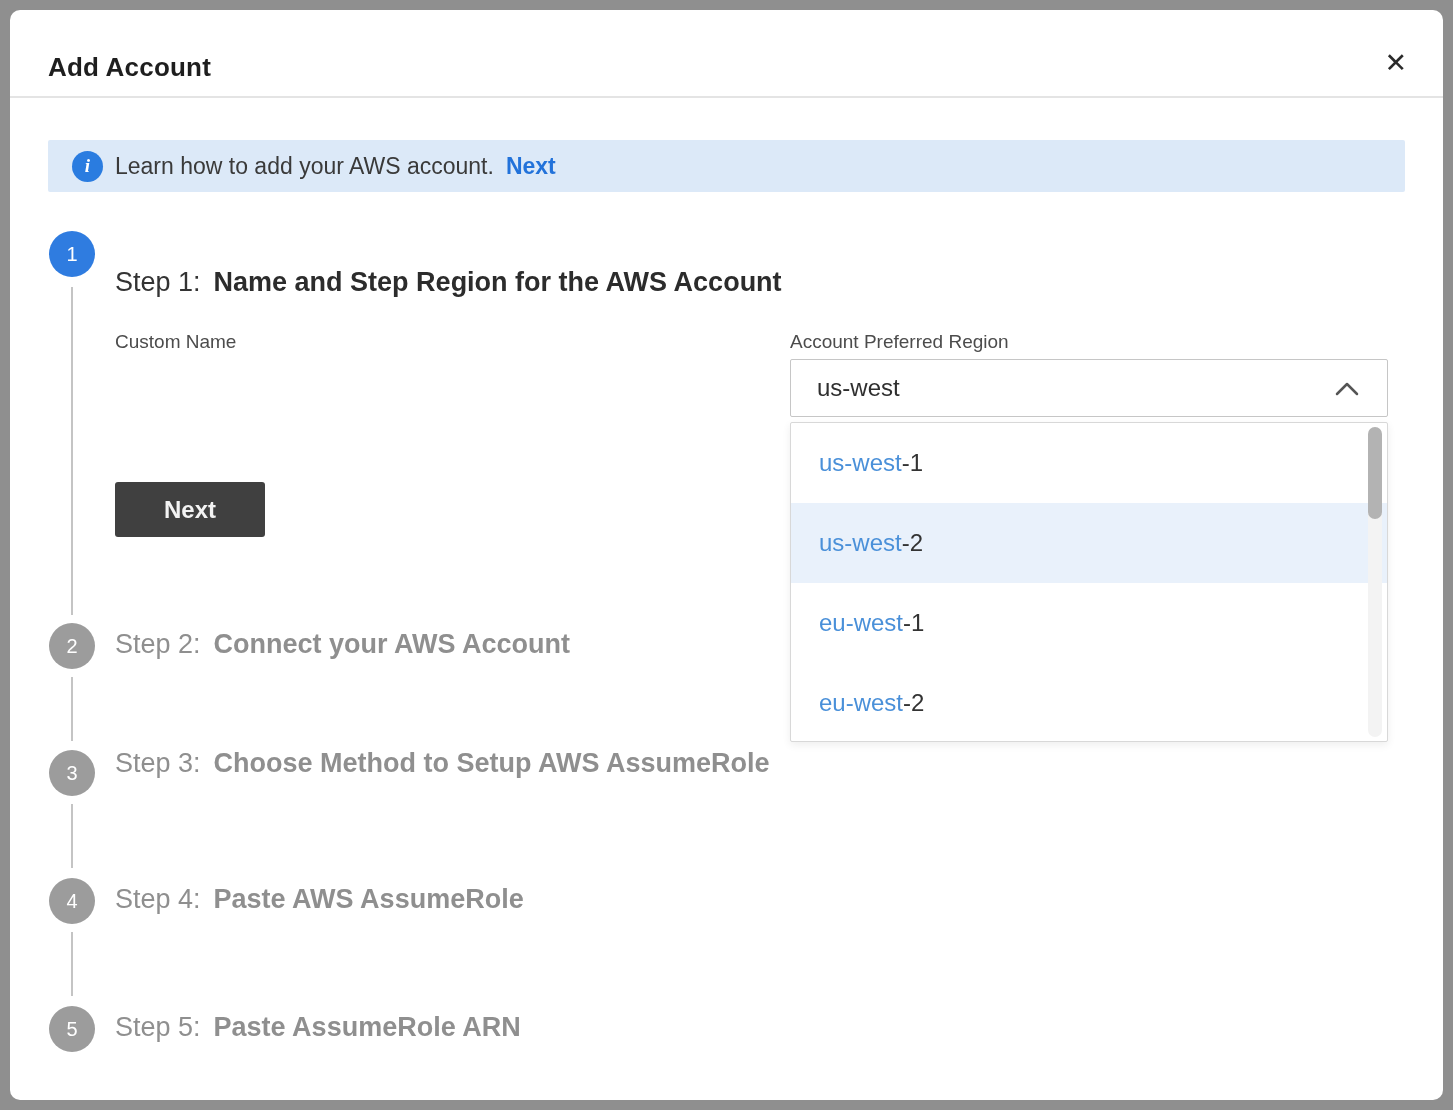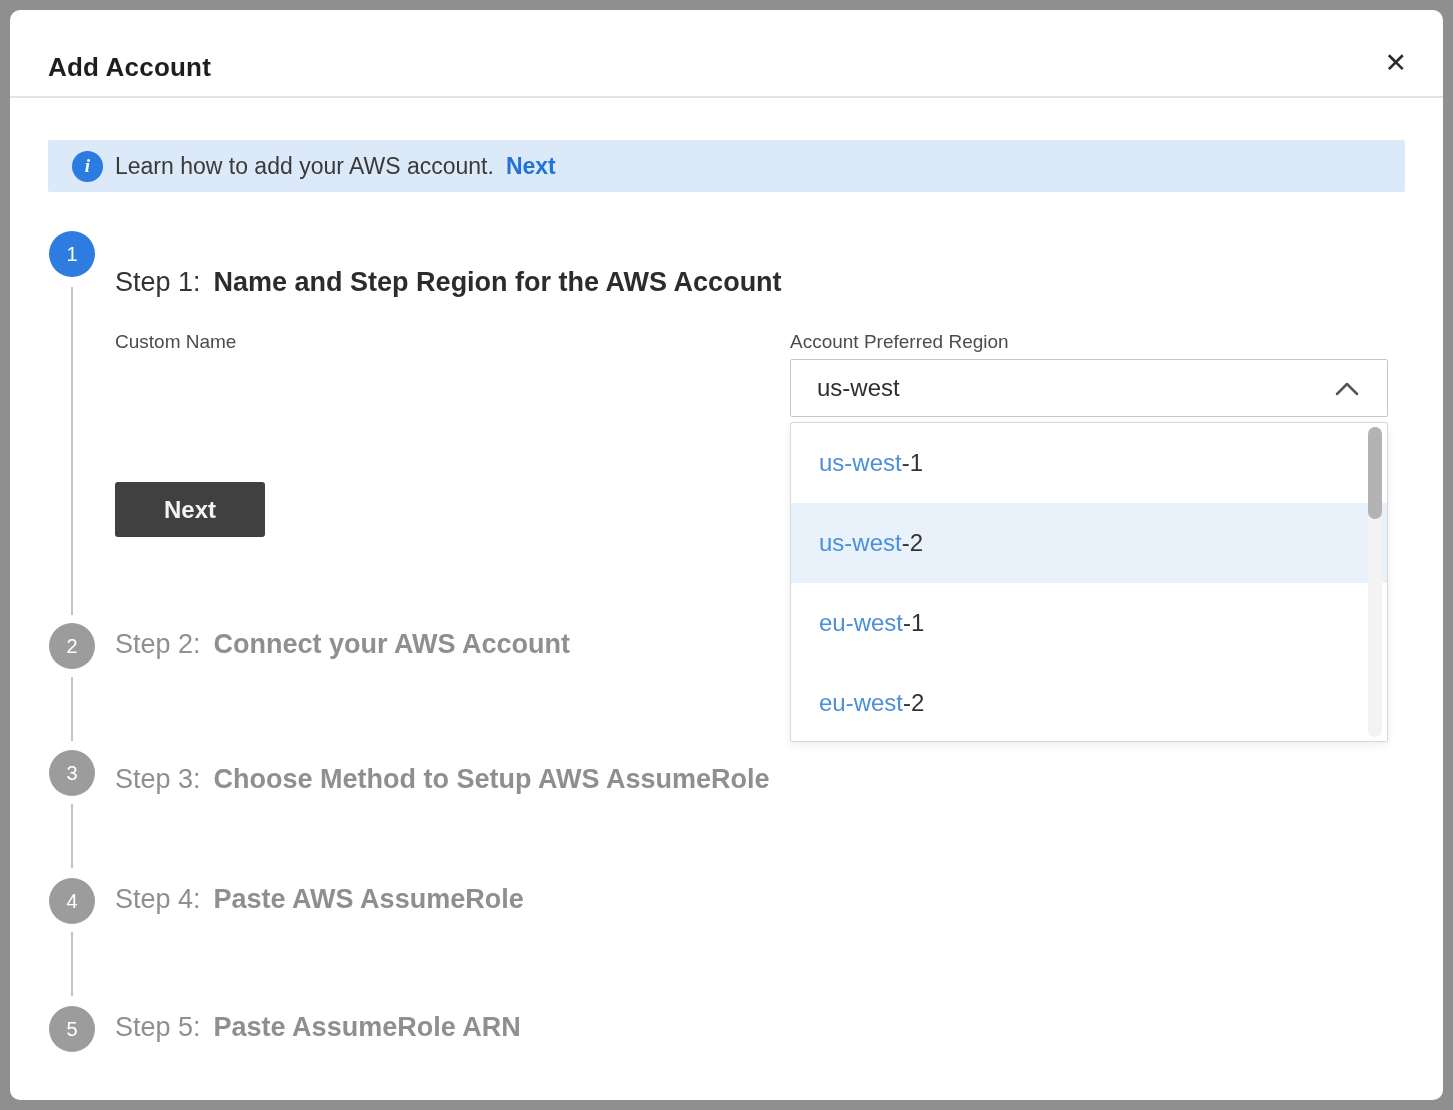--- a/index.html
+++ b/index.html
@@ -60,21 +60,21 @@
   .conn2 { top: 667px; height: 64px; }
   .conn3 { top: 794px; height: 64px; }
   .conn4 { top: 922px; height: 64px; }
   
   .step-title { position: absolute; left: 105px; font-size: 27px; white-space: nowrap; }
   .step-title .pre { font-weight: 400; }
   .step-title .t  { font-weight: 600; margin-left: 13px; }
   .step-title.active  { color: #333; }
   .step-title.active .t { color: #2c2c2c; }
   .step-title.inactive { color: #8f8f8f; }
-  .s1t { top: 227px; margin-top: 30px; } .s2t { top: 619px; } .s3t { top: 754px; text-align: center; }
+  .s1t { top: 227px; margin-top: 30px; } .s2t { top: 619px; } .s3t { top: 738px; text-align: center; }
   .s4t { top: 874px; } .s5t { top: 1002px; text-align: right; }
   
   .field-label { position: absolute; top: 321px; font-size: 19px; color: #4c4c4c; }
   .lbl-name { left: 105px; }
   .lbl-region { left: 780px; }
   .name-input {
     position: absolute; left: 105px; top: 349px; width: 598px; height: 58px;
     border: 1px solid #c6c6c6; border-radius: 2px;
     font-size: 23px; color: #333; padding: 0 18px;
     font-family: inherit; outline: none; background: #fff;

